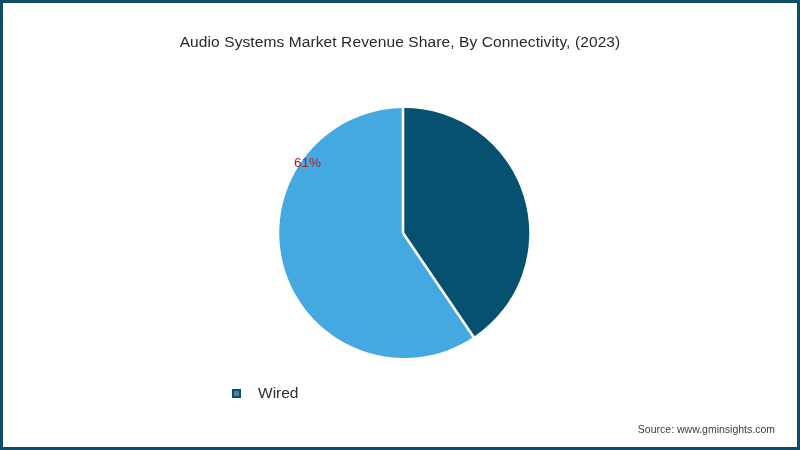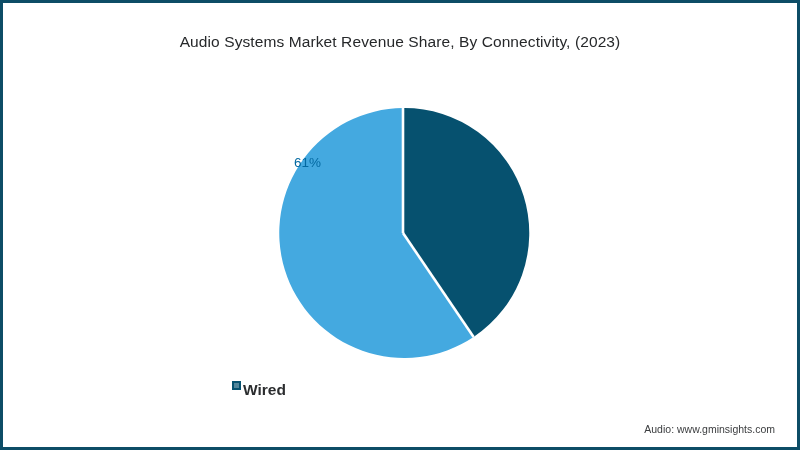--- a/index.html
+++ b/index.html
@@ -52,35 +52,35 @@
     width: 258px;
     height: 258px;
   }
   #slice-label-wireless {
     position: absolute;
     left: 238px;
     top: 152px;
     width: 80px;
     text-align: right;
     font-size: 13.5px;
-    color: #0369a1;
+    color: #b91c1c;
   }
   #legend {
     position: absolute;
     left: 0;
     top: 378px;
     width: 794px;
     height: 24px;
   }
   .legend-item {
     position: absolute;
     display: flex;
-    gap: 2px;
+    align-items: center;
+    gap: 17px;
     height: 24px;
-    font-weight: bold;
   }
   #legend-item-wired { left: 229px; }
   #legend-item-wireless { left: 486px; }
   .legend-swatch {
     width: 9px;
     height: 9px;
     flex: 0 0 auto;
     position: relative;
   }
   .legend-swatch::after {
@@ -129,16 +129,16 @@
       <div id="slice-label-wireless">61%</div>
     </div>
 
     <div id="legend">
       <div class="legend-item" id="legend-item-wired">
         <span class="legend-swatch" style="background:#06516f"></span>
         <span class="legend-label">Wired</span>
       </div>
     </div>
 
-    <div id="source-note">Audio: www.gminsights.com</div>
+    <div id="source-note">Source: www.gminsights.com</div>
 
   </div>
 </div>
 
 </body></html>

